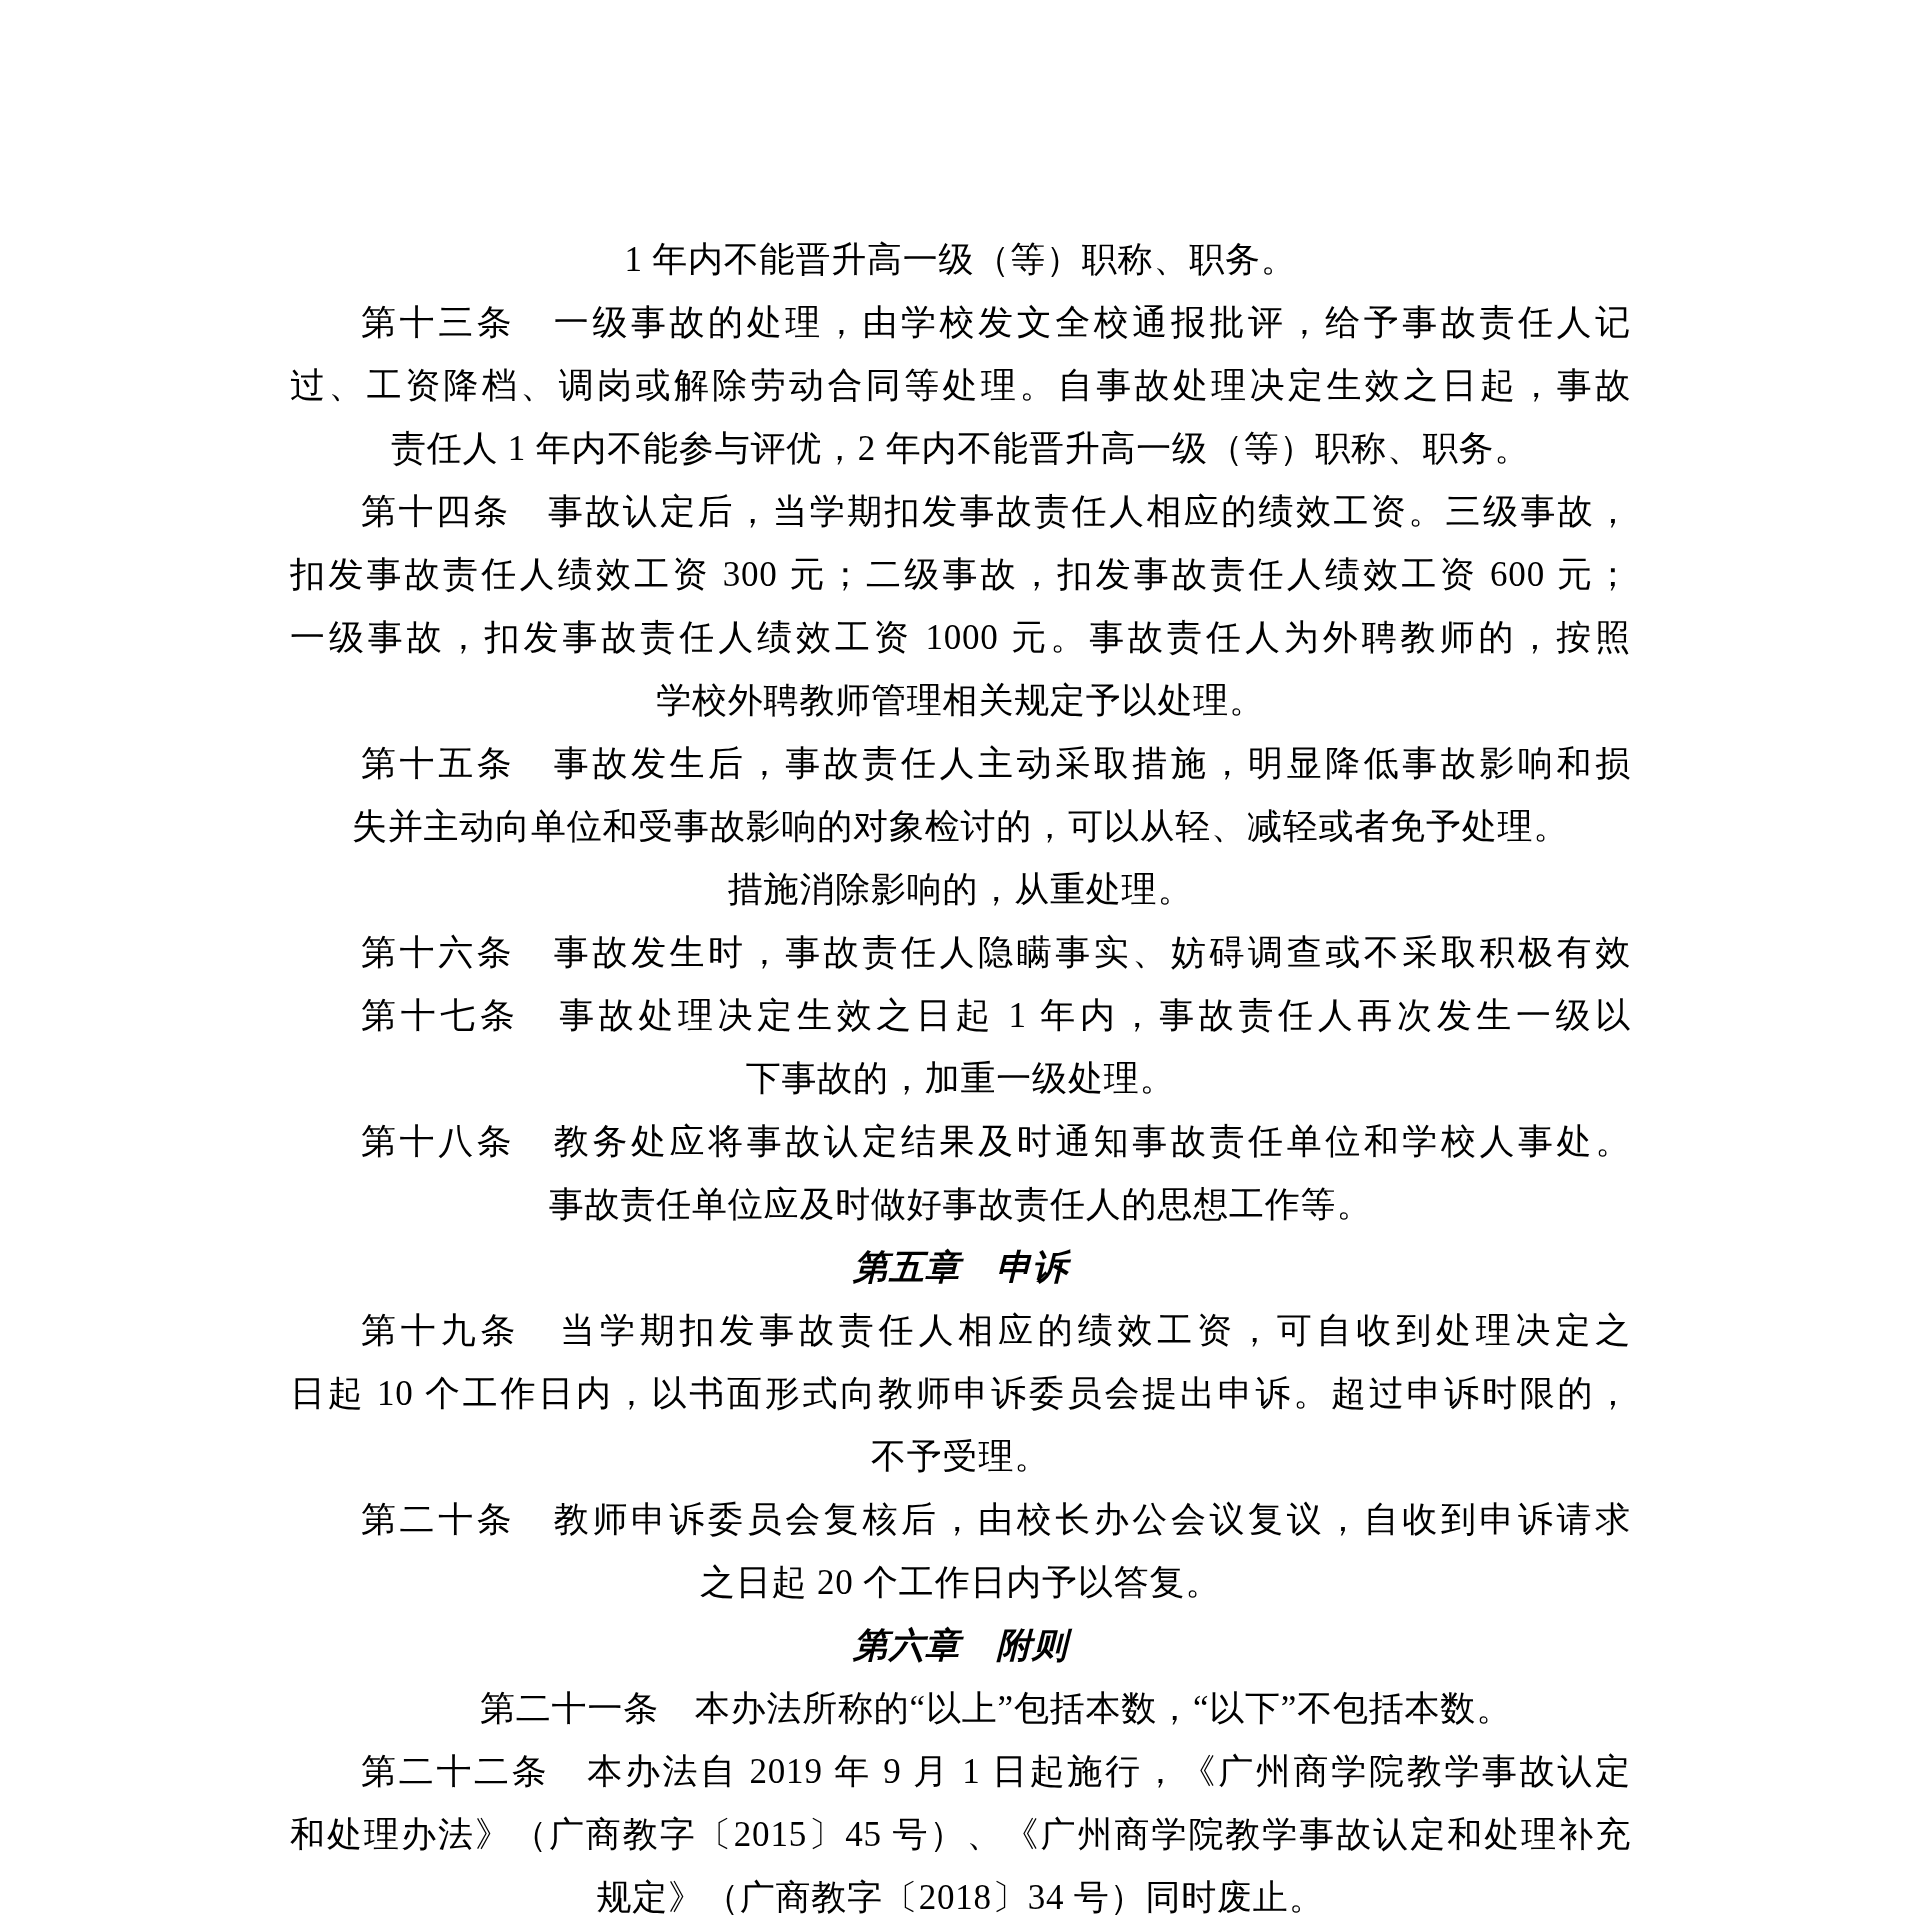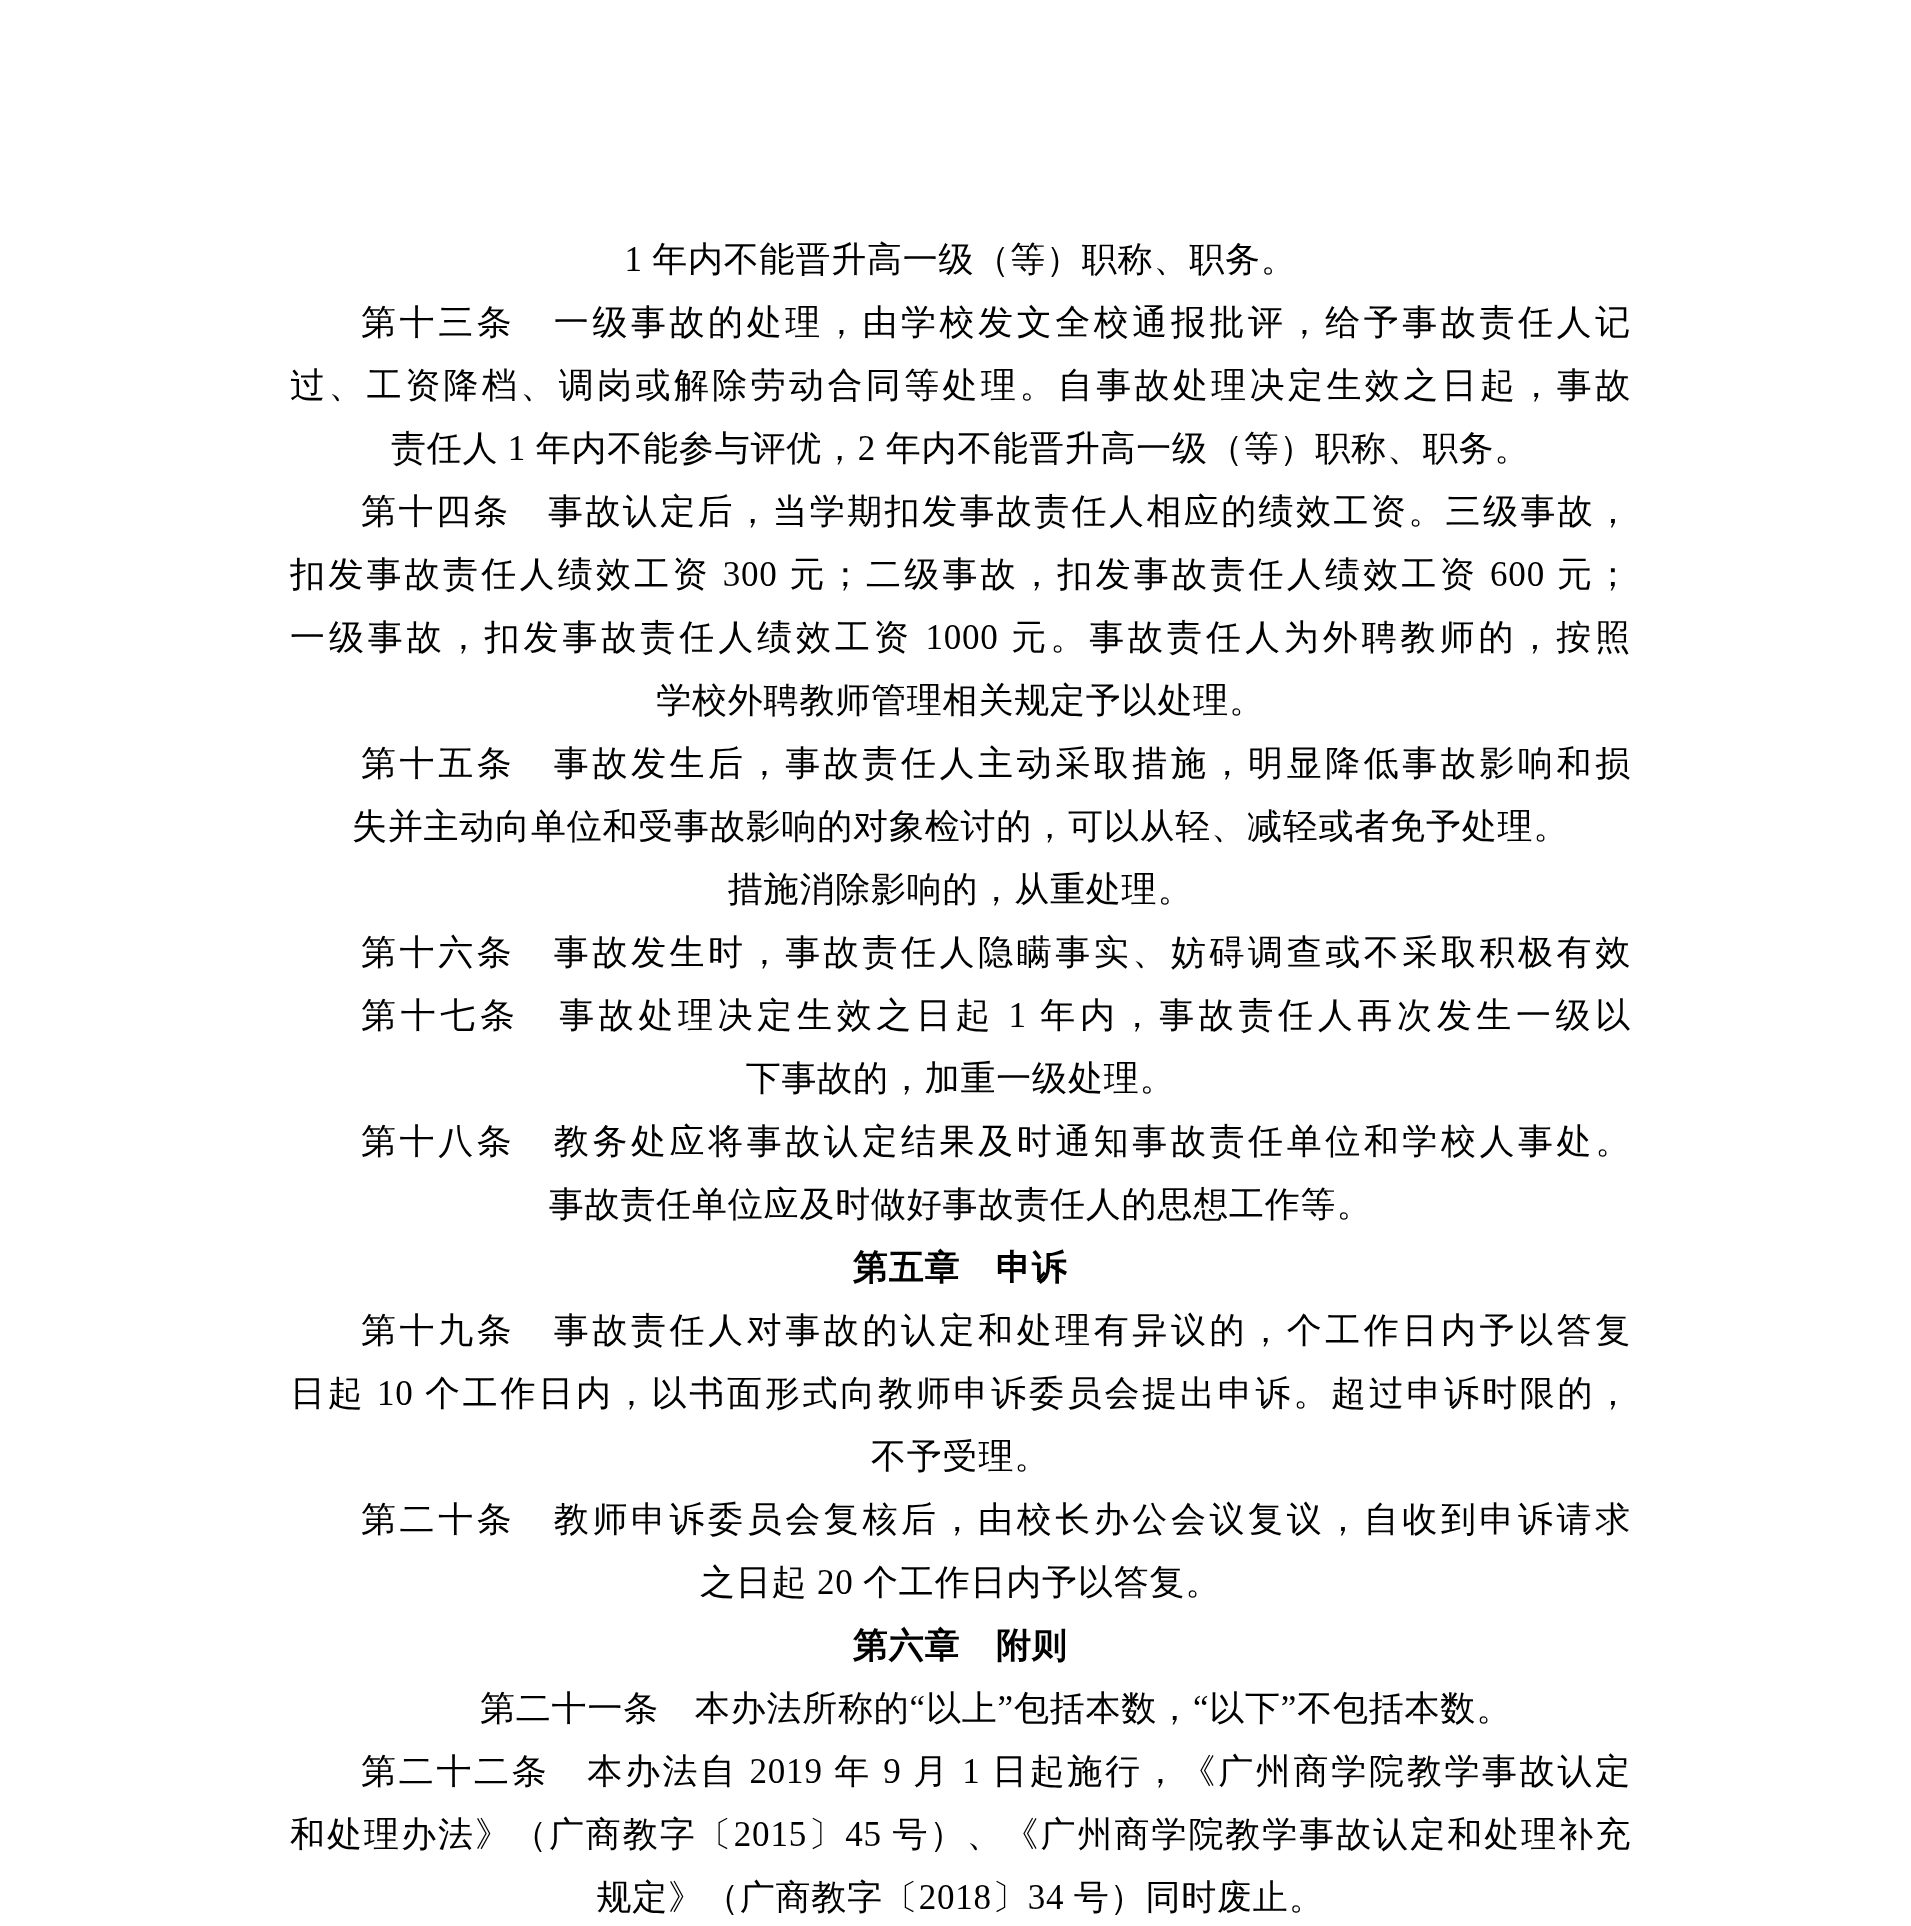--- a/index.html
+++ b/index.html
@@ -35,20 +35,21 @@
   }
   .line.justify {
     text-align: justify;
     text-align-last: justify;
   }
   .line.heading {
     text-align: left;
     text-align-last: center;
     font-weight: bold;
     text-indent: 0;
+    font-style: italic;
   }
 </style>
 </head>
 <body>
 
 <div class="page">
   <main class="content" id="doc-body">
       <div class="line">1 年内不能晋升高一级（等）职称、职务。</div>
       <div class="line indent justify">第十三条　一级事故的处理，由学校发文全校通报批评，给予事故责任人记</div>
       <div class="line justify">过、工资降档、调岗或解除劳动合同等处理。自事故处理决定生效之日起，事故</div>
@@ -59,21 +60,21 @@
       <div class="line">学校外聘教师管理相关规定予以处理。</div>
       <div class="line indent justify">第十五条　事故发生后，事故责任人主动采取措施，明显降低事故影响和损</div>
       <div class="line">失并主动向单位和受事故影响的对象检讨的，可以从轻、减轻或者免予处理。</div>
       <div class="line">措施消除影响的，从重处理。</div>
       <div class="line indent justify">第十六条　事故发生时，事故责任人隐瞒事实、妨碍调查或不采取积极有效</div>
       <div class="line indent justify">第十七条　事故处理决定生效之日起 1 年内，事故责任人再次发生一级以</div>
       <div class="line">下事故的，加重一级处理。</div>
       <div class="line indent justify">第十八条　教务处应将事故认定结果及时通知事故责任单位和学校人事处。</div>
       <div class="line">事故责任单位应及时做好事故责任人的思想工作等。</div>
       <div class="line heading">第五章　申诉</div>
-      <div class="line indent justify">第十九条　事故责任人对事故的认定和处理有异议的，个工作日内予以答复</div>
+      <div class="line indent justify">第十九条　当学期扣发事故责任人相应的绩效工资，可自收到处理决定之</div>
       <div class="line justify">日起 10 个工作日内，以书面形式向教师申诉委员会提出申诉。超过申诉时限的，</div>
       <div class="line">不予受理。</div>
       <div class="line indent justify">第二十条　教师申诉委员会复核后，由校长办公会议复议，自收到申诉请求</div>
       <div class="line">之日起 20 个工作日内予以答复。</div>
       <div class="line heading">第六章　附则</div>
       <div class="line indent">第二十一条　本办法所称的“以上”包括本数，“以下”不包括本数。</div>
       <div class="line indent justify">第二十二条　本办法自 2019 年 9 月 1 日起施行，《广州商学院教学事故认定</div>
       <div class="line justify">和处理办法》（广商教字〔2015〕45 号）、《广州商学院教学事故认定和处理补充</div>
       <div class="line">规定》（广商教字〔2018〕34 号）同时废止。</div>
     </main>

